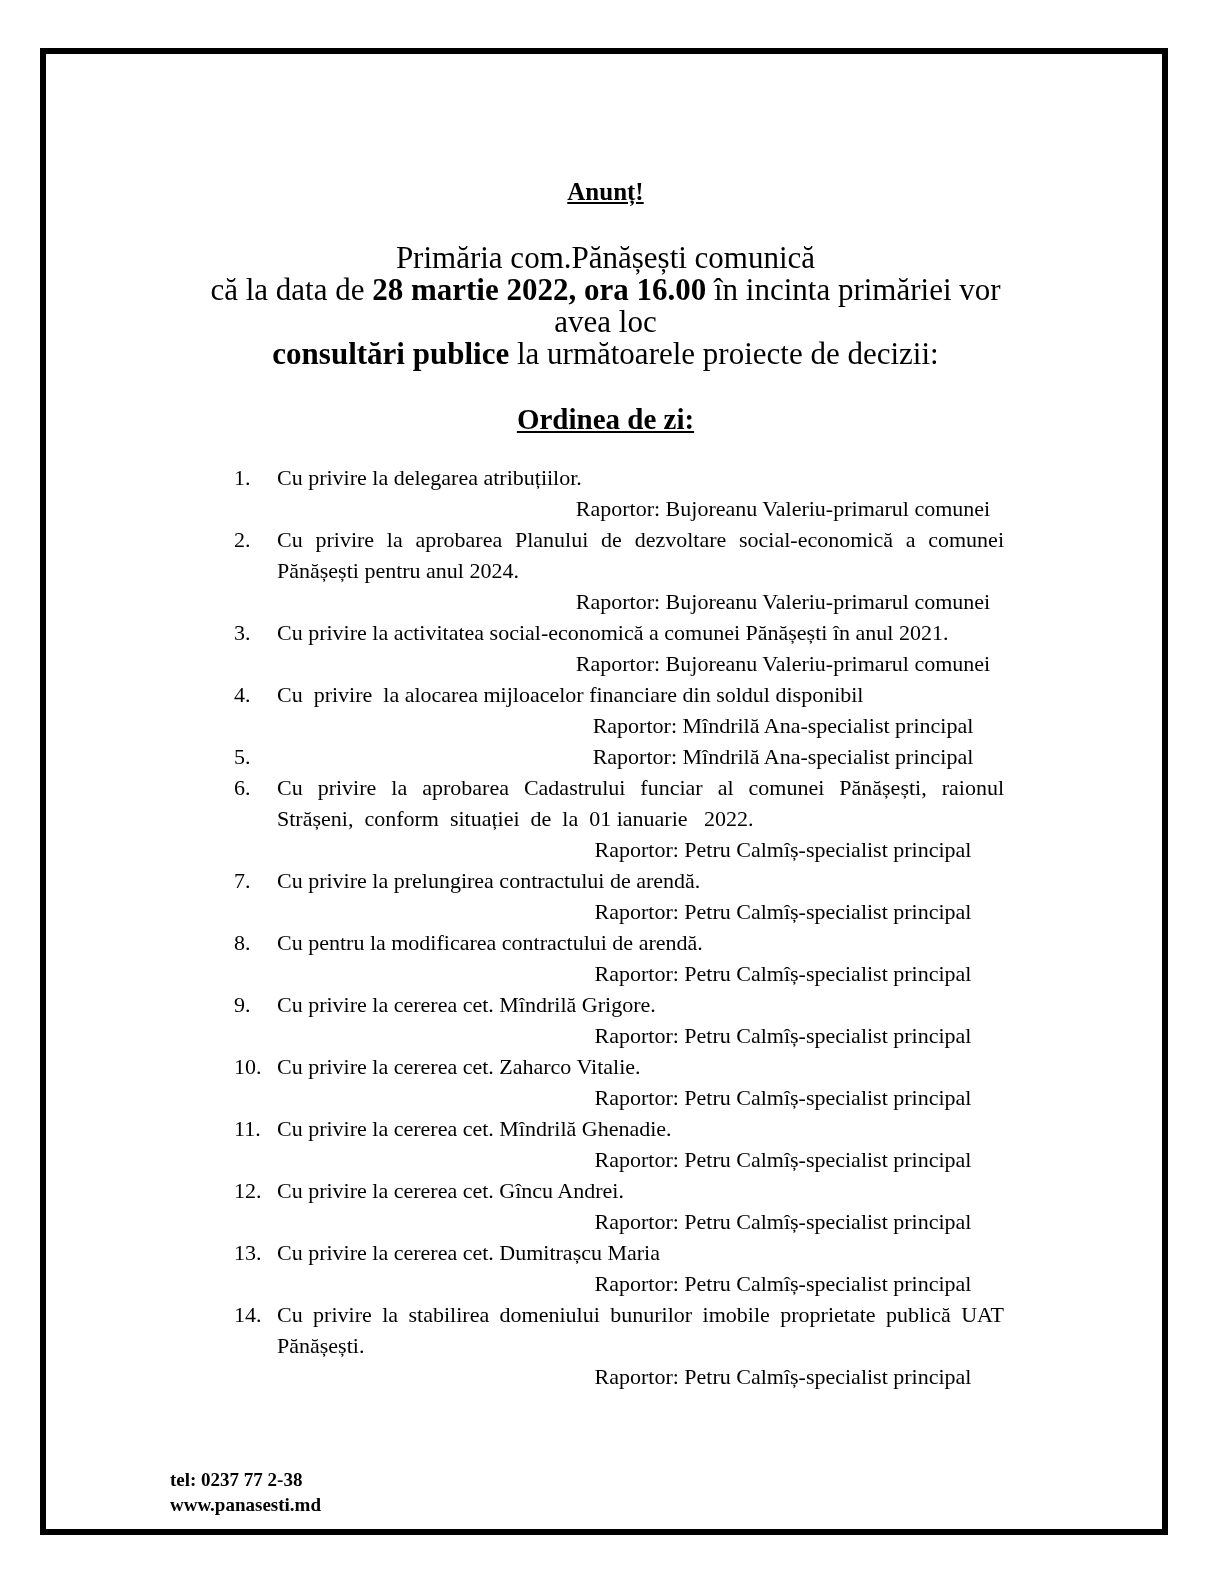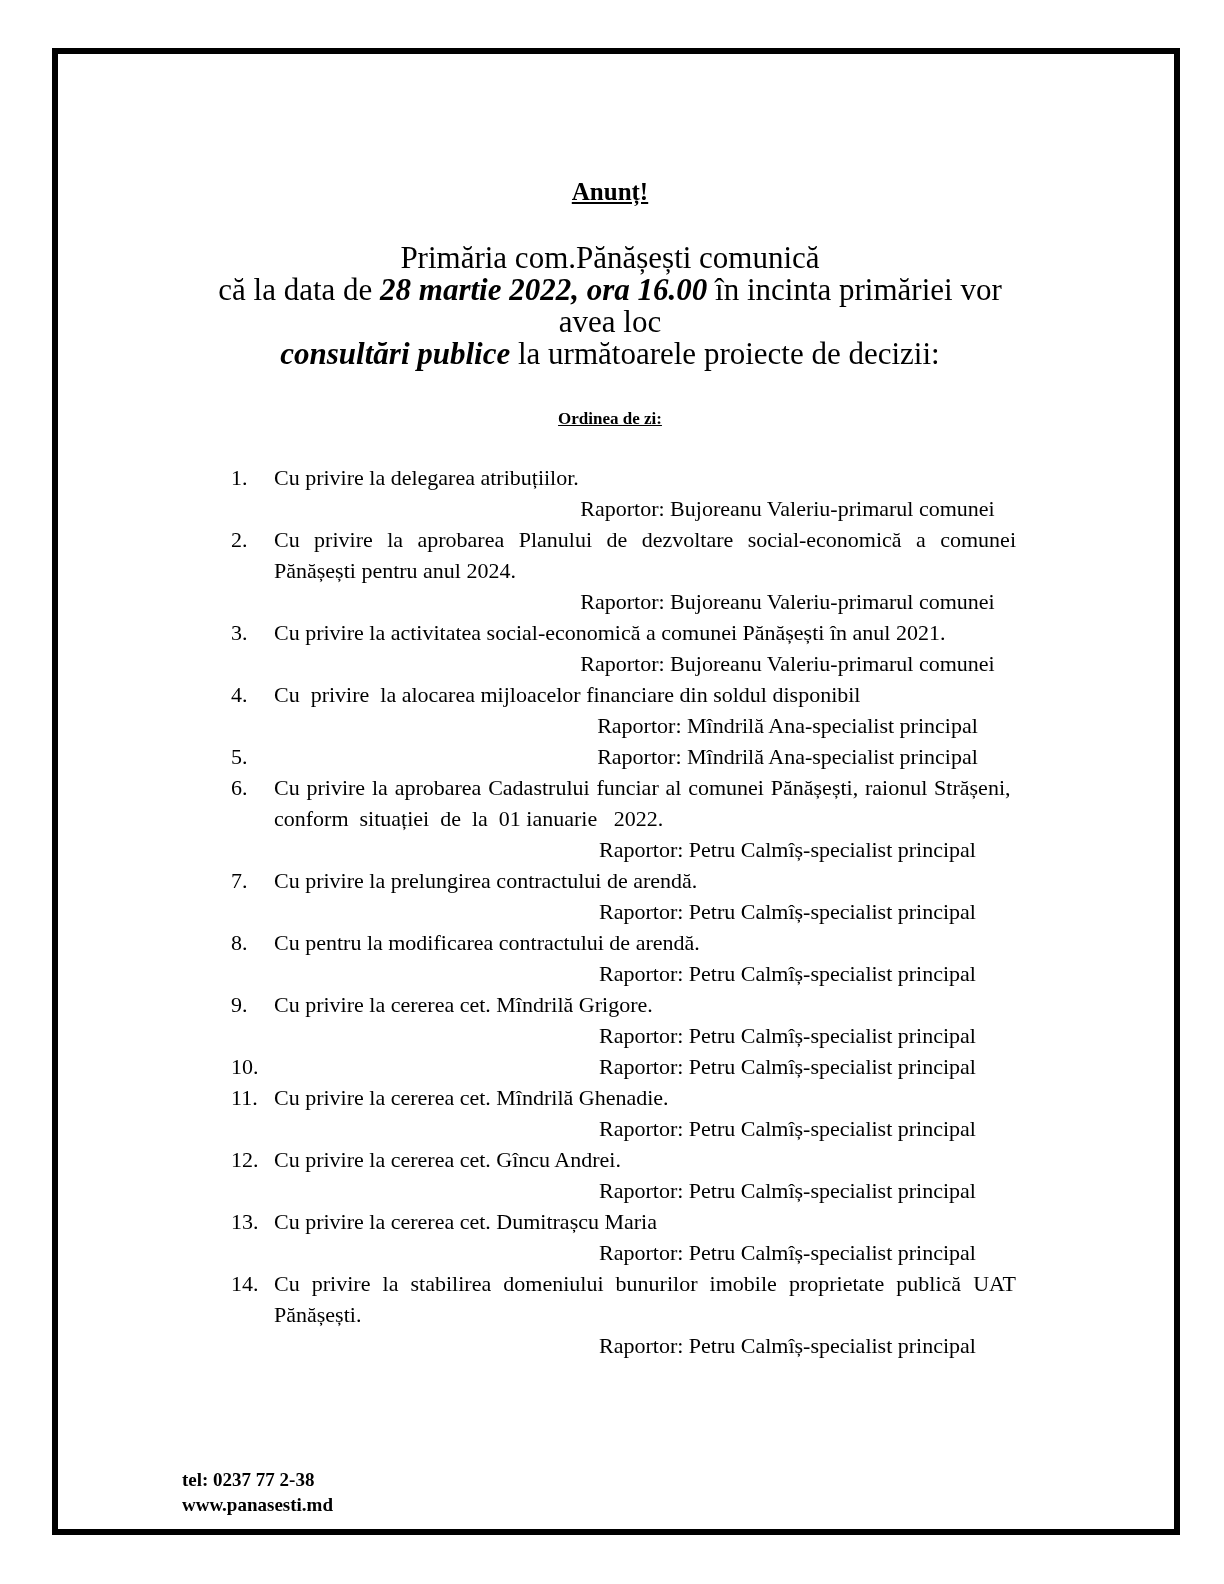--- a/index.html
+++ b/index.html
@@ -12,49 +12,50 @@
     position: relative;
     width: 1224px;
     height: 1584px;
     background: #ffffff;
     color: #000000;
     font-family: "Liberation Serif", "DejaVu Serif", serif;
     overflow: hidden;
   }
   .frame {
     position: absolute;
-    left: 52px;
+    left: 40px;
     top: 48px;
     width: 1128px;
     height: 1487px;
     border: 6px solid #000000;
     box-sizing: border-box;
+    padding-left: 15px;
   }
   .content {
     padding: 124px 158px 0 216px; 
   }
   .header-block {
     margin-left: -70px;           
     text-align: center;
   }
   .doc-title {
     font-size: 25px;
     font-weight: bold;
     text-decoration: underline;
     line-height: 28px;
   }
   .intro {
     margin-top: 36px;
     font-size: 31px;
     line-height: 32px;
   }
-  .b { font-weight: bold; font-style: italic; }
+  .b { font-weight: bold; }
   .agenda-heading {
     margin-top: 34px;
-    font-size: 17px;
+    font-size: 29px;
     font-weight: bold;
     text-decoration: underline;
     line-height: 30px;
   }
   ol.agenda {
     list-style: none;
     margin: 28px 0 0 0;
     padding: 0;
     font-size: 22px;
     line-height: 31px;
@@ -163,21 +164,21 @@
 
   <li>
     <div class="item-line">
       <span class="num">9.</span><span class="item-text">Cu privire la cererea cet. Mîndrilă Grigore.</span>
     </div>
     <div class="raportor">Raportor: Petru Calmîș-specialist principal</div>
   </li>
 
   <li>
     <div class="item-line">
-      <span class="num">10.</span>
+      <span class="num">10.</span><span class="item-text">Cu privire la cererea cet. Zaharco Vitalie.</span>
     </div>
     <div class="raportor">Raportor: Petru Calmîș-specialist principal</div>
   </li>
 
   <li>
     <div class="item-line">
       <span class="num">11.</span><span class="item-text">Cu privire la cererea cet. Mîndrilă Ghenadie.</span>
     </div>
     <div class="raportor">Raportor: Petru Calmîș-specialist principal</div>
   </li>

